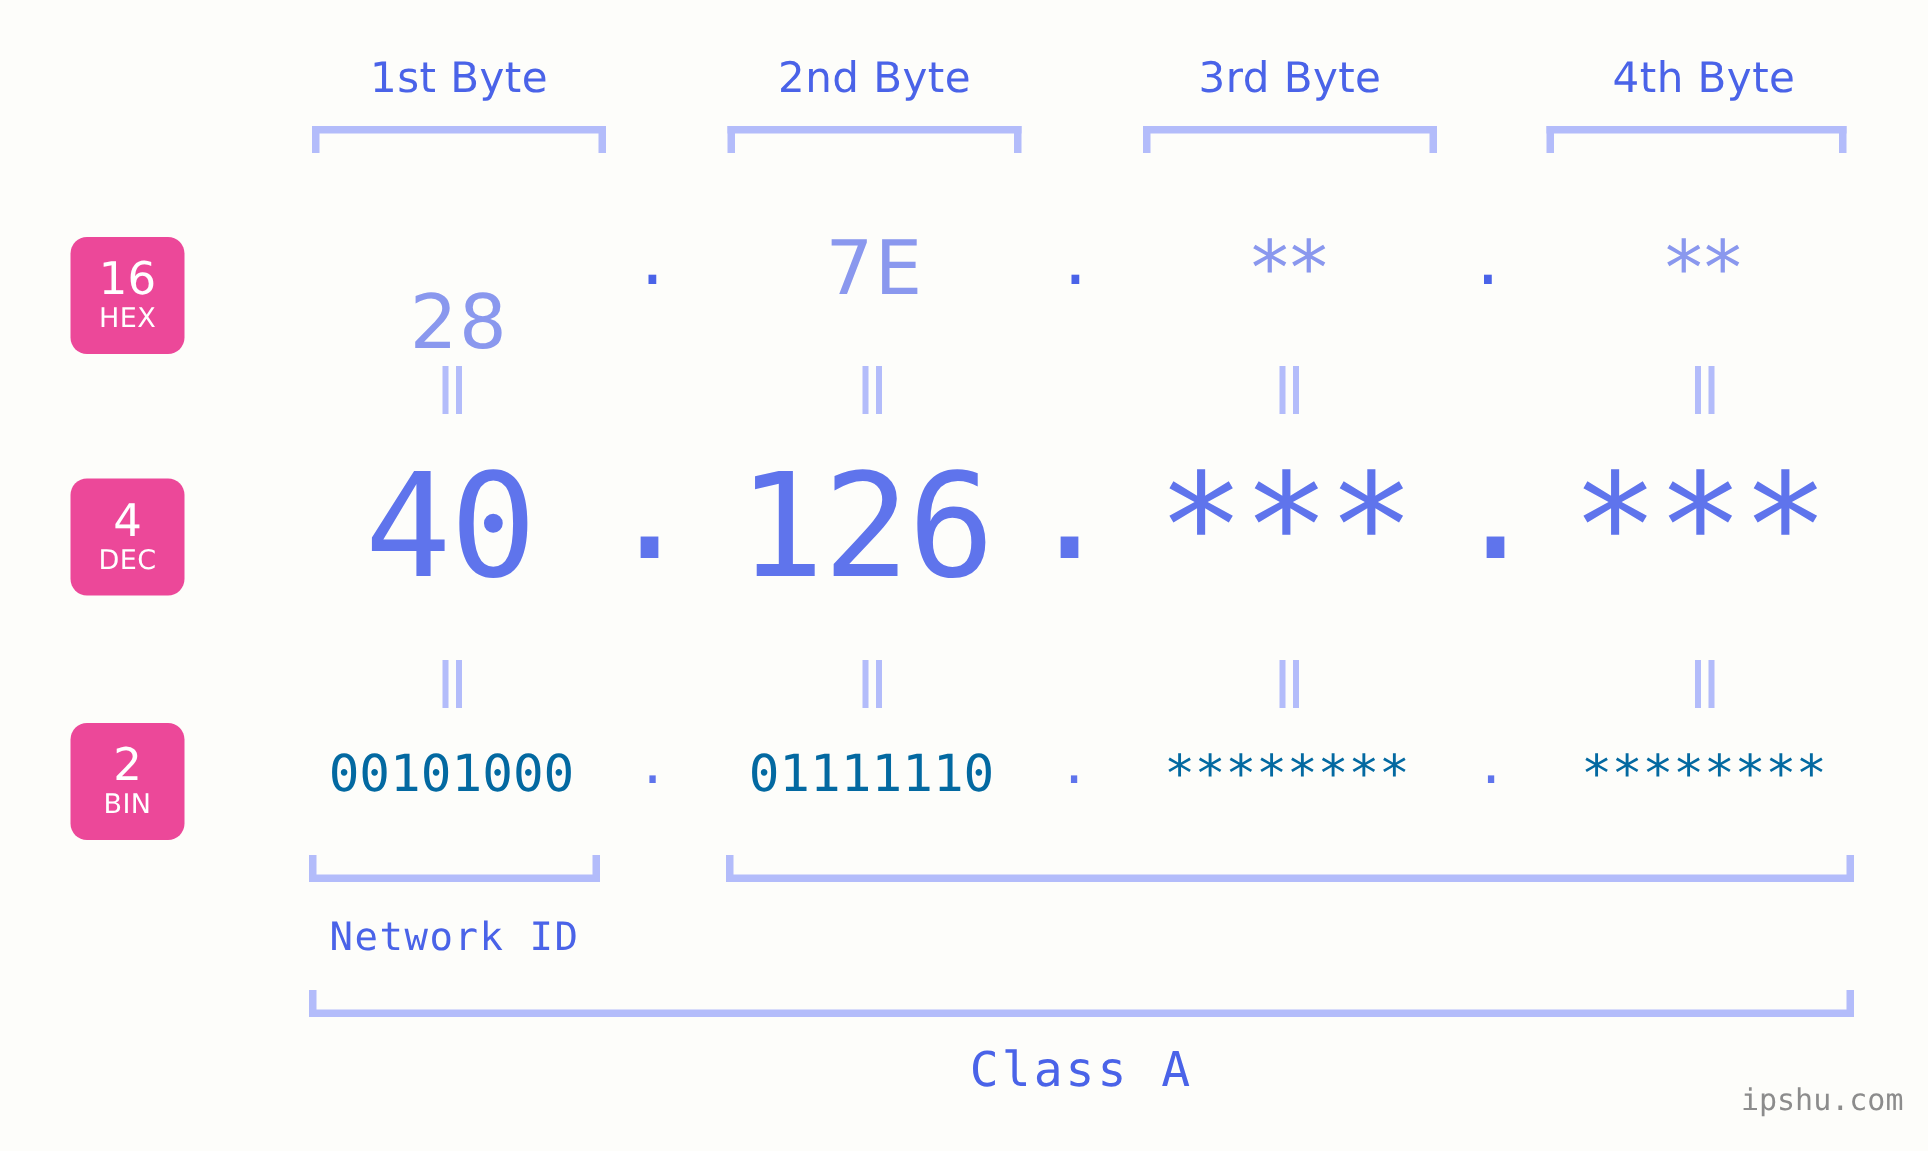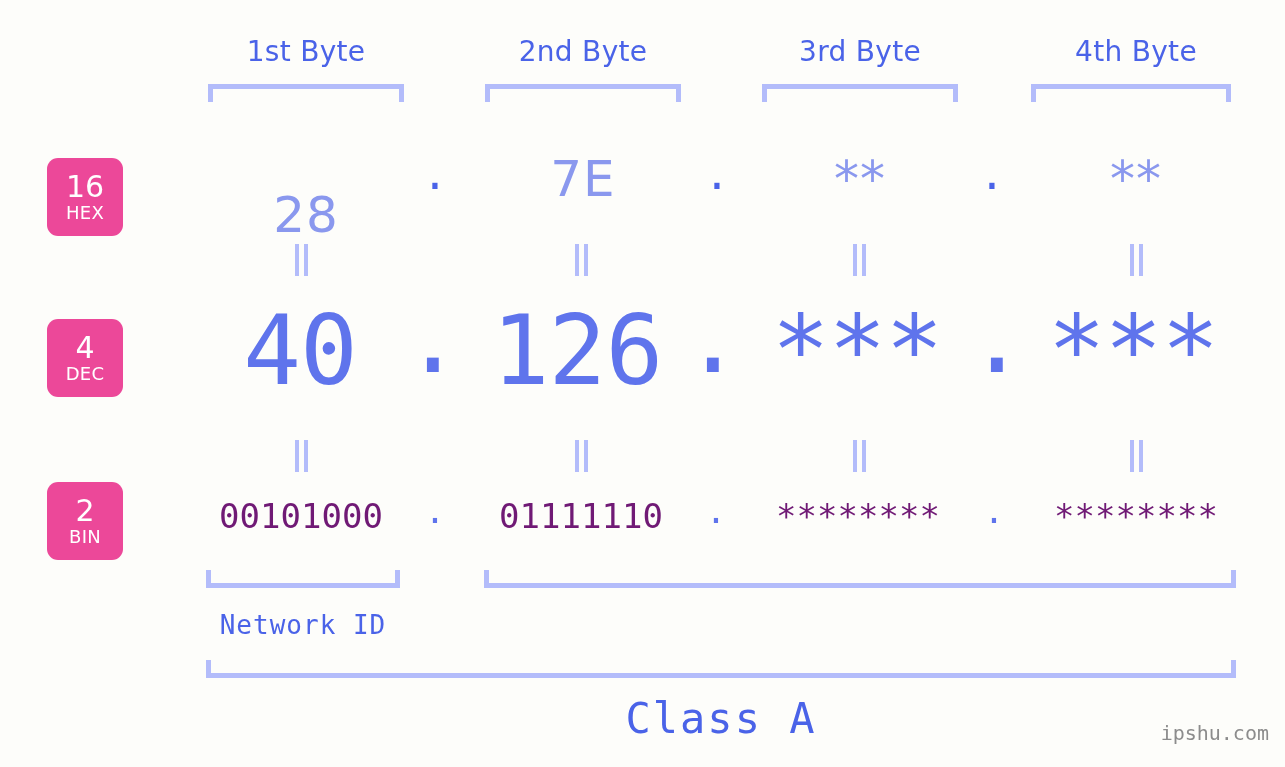--- a/index.html
+++ b/index.html
@@ -135,21 +135,21 @@
     font-family: "DejaVu Sans Mono", monospace;
     text-align: center;
   }
 
   
   .row-bin .cell {
     top: 492px;
     height: 48px;
     line-height: 48px;
     font-size: 34px;
-    color: #701a75;
+    color: #0369a1;
     font-family: "DejaVu Sans Mono", monospace;
     letter-spacing: 0px;
   }
   .row-bin .dot {
     position: absolute;
     top: 492px;
     height: 48px;
     line-height: 38px;
     font-size: 34px;
     color: #5f74ec;
@@ -181,21 +181,21 @@
     font-family: "DejaVu Sans Mono", monospace;
     font-size: 26px;
     color: #4a63e8;
     letter-spacing: 1px;
   }
   .class-label {
     position: absolute;
     text-align: center;
     white-space: nowrap;
     font-family: "DejaVu Sans Mono", monospace;
-    font-size: 42px;
+    font-size: 32px;
     color: #4a63e8;
     letter-spacing: 2px;
   }
 
   
   .watermark {
     position: absolute;
     right: 16px;
     bottom: 22px;
     font-family: "DejaVu Sans Mono", monospace;

